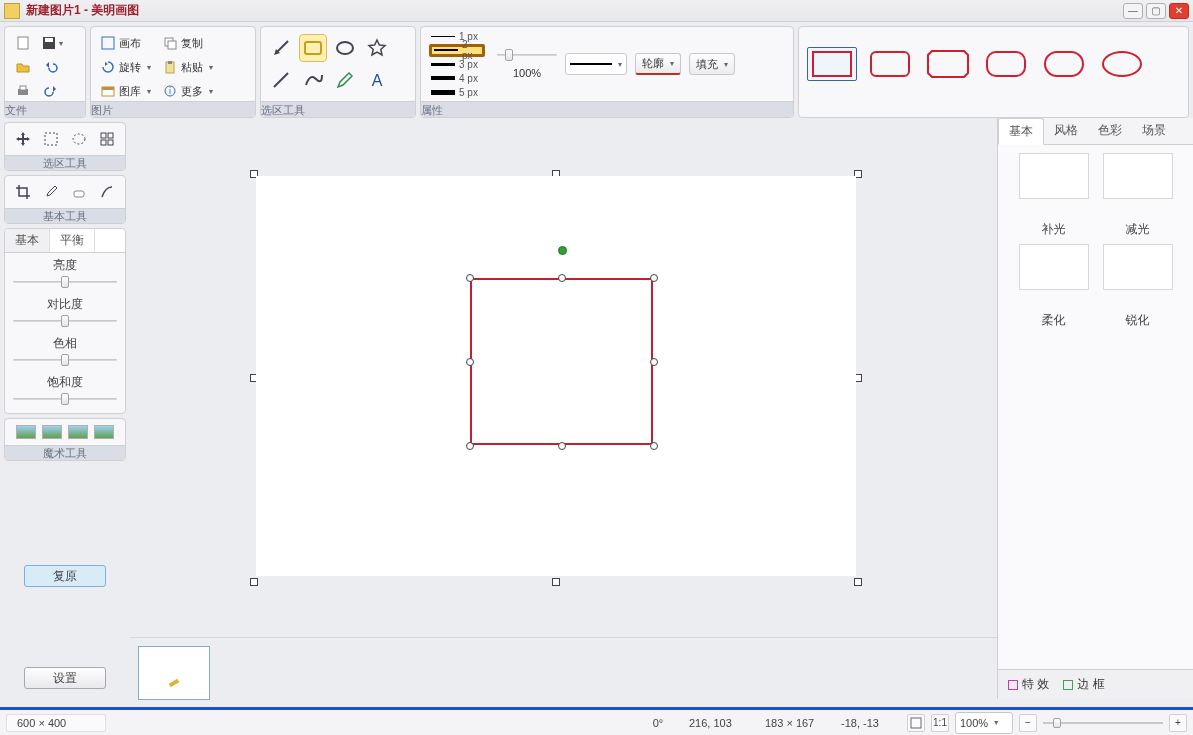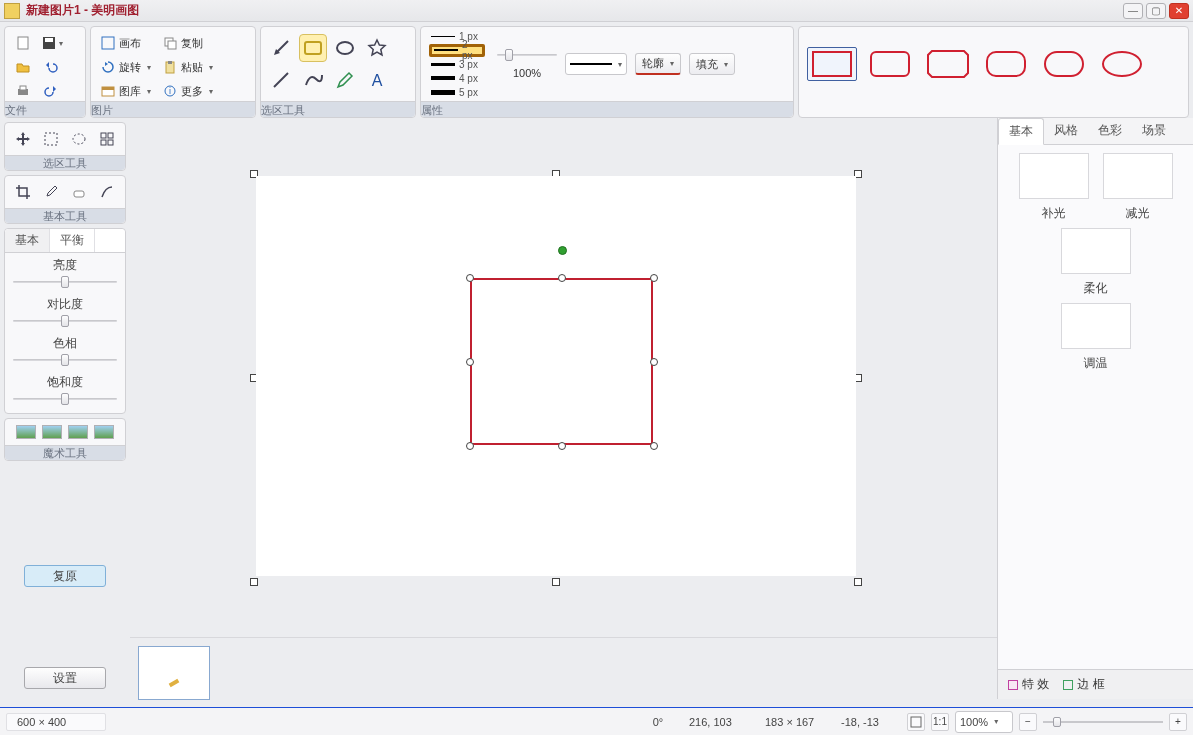--- a/index.html
+++ b/index.html
@@ -79,31 +79,31 @@
 
 
 .rightcol { width: 196px; background: #ecedf0; border-left: 1px solid #d0d0d4; display: flex; flex-direction: column; }
 .rtabs { display: flex; background: #f4f4f6; border-bottom: 1px solid #d0d0d4; }
 .rtab { padding: 4px 10px; font-size: 12px; color: #555; cursor: default; }
 .rtab.act { background: #fff; border: 1px solid #d0d0d4; border-bottom: 1px solid #fff; border-radius: 3px 3px 0 0; margin-bottom: -1px; }
 .fx-grid { flex: 1; background: #fafafc; overflow-y: auto; padding: 8px; }
 .fx-row { display: flex; gap: 14px; justify-content: center; margin-bottom: 6px; }
 .fx-item { width: 70px; text-align: center; }
 .fx-thumb { width: 70px; height: 46px; background: #fff; border: 1px solid #d8d8dc; }
-.fx-lab { font-size: 12px; color: #444; margin-top: 6px; }
+.fx-lab { font-size: 12px; color: #444; margin-top: 22px; }
 .bot-opts { display: flex; gap: 14px; padding: 6px 10px; background: #f0f0f2; border-top: 1px solid #d0d0d4; align-items: center; font-size: 12px; }
 .bot-opts .opt { display: flex; align-items: center; gap: 4px; }
 .csq { width: 10px; height: 10px; border: 1px solid; }
 
 
 .filmstrip { position: absolute; left: 130px; right: 196px; bottom: 28px; height: 70px; background: #ecedf0; border-top: 1px solid #d8d8dc; display: flex; align-items: center; padding: 4px 8px; gap: 8px; }
 .fthumb { width: 72px; height: 54px; background: #fff; border: 1px solid #88a8d0; position: relative; }
 
 
-.statusbar { position: absolute; left: 0; right: 0; bottom: 0; height: 28px; background: #f4f4f6; border-top: 1px solid #1d4ed8; display: flex; align-items: center; font-size: 11px; color: #444; padding: 0 6px; gap: 6px; }
+.statusbar { position: absolute; left: 0; right: 0; bottom: 0; height: 28px; background: #f4f4f6; border-top: 3px solid #1d4ed8; display: flex; align-items: center; font-size: 11px; color: #444; padding: 0 6px; gap: 6px; }
 .sb-cell { padding: 2px 10px; border: 1px solid #e0e0e4; border-radius: 2px; background: #fafafc; }
 .sb-spacer { flex: 1; }
 .sb-ico { width: 18px; height: 18px; border: 1px solid #d0d0d4; border-radius: 2px; display: flex; align-items: center; justify-content: center; background: #fafafc; font-size: 10px; }
 .zoom-slider { width: 120px; height: 14px; position: relative; }
 .zoom-slider .track { position: absolute; left: 0; right: 0; top: 6px; height: 2px; background: #c8c8cc; }
 .zoom-slider .thumb { position: absolute; top: 2px; width: 8px; height: 10px; background: linear-gradient(#fdfdfe,#e4e4e8); border: 1px solid #a0a0a8; border-radius: 2px; left: 10px; }
 
 svg { display: block; }
 </style>
 </head>
@@ -496,26 +496,26 @@
         <div class="fx-item">
             <div class="fx-thumb"></div>
             <div class="fx-lab">减光</div>
           </div>
       </div>
       <div class="fx-row">
         <div class="fx-item">
             <div class="fx-thumb"></div>
             <div class="fx-lab">柔化</div>
           </div>
-      </div>
-      <div class="fx-row">
         <div class="fx-item">
             <div class="fx-thumb"></div>
-            <div class="fx-lab">调温</div>
-          </div>
+            <div class="fx-lab">锐化</div>
+          </div>
+      </div>
+      <div class="fx-row">
       </div>
     </div>
     <div class="bot-opts">
       <div class="opt">
           <div class="csq" style="border-color:#c040a0;background:#f8e8f4"></div>
           <span>特 效</span>
         </div>
       <div class="opt">
           <div class="csq" style="border-color:#40a060"></div>
           <span>边 框</span>

